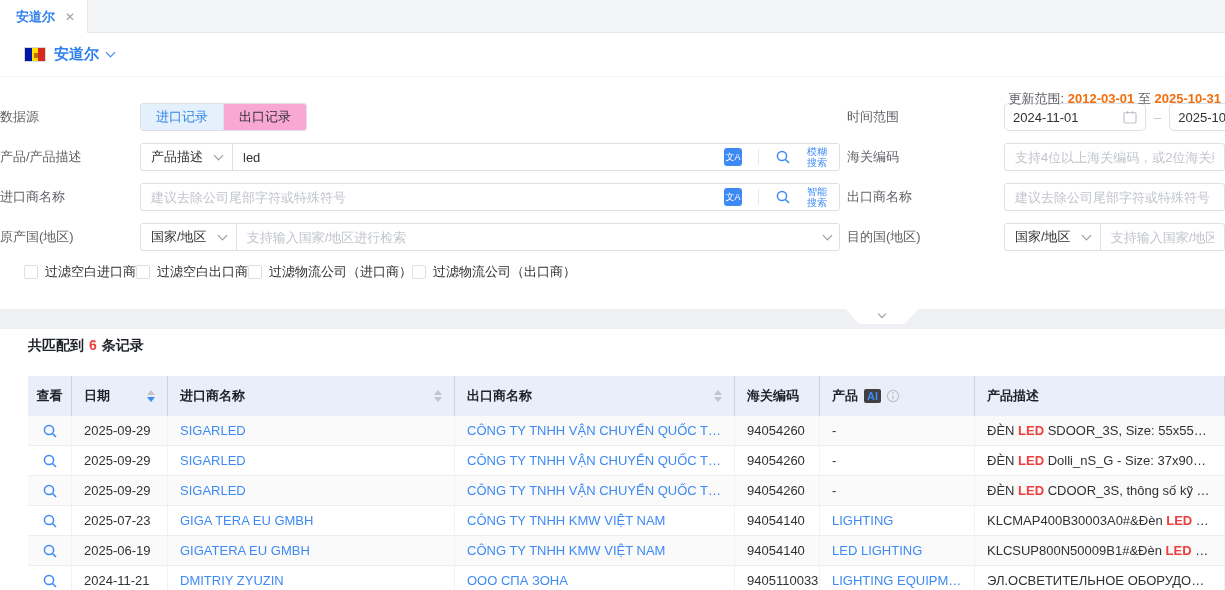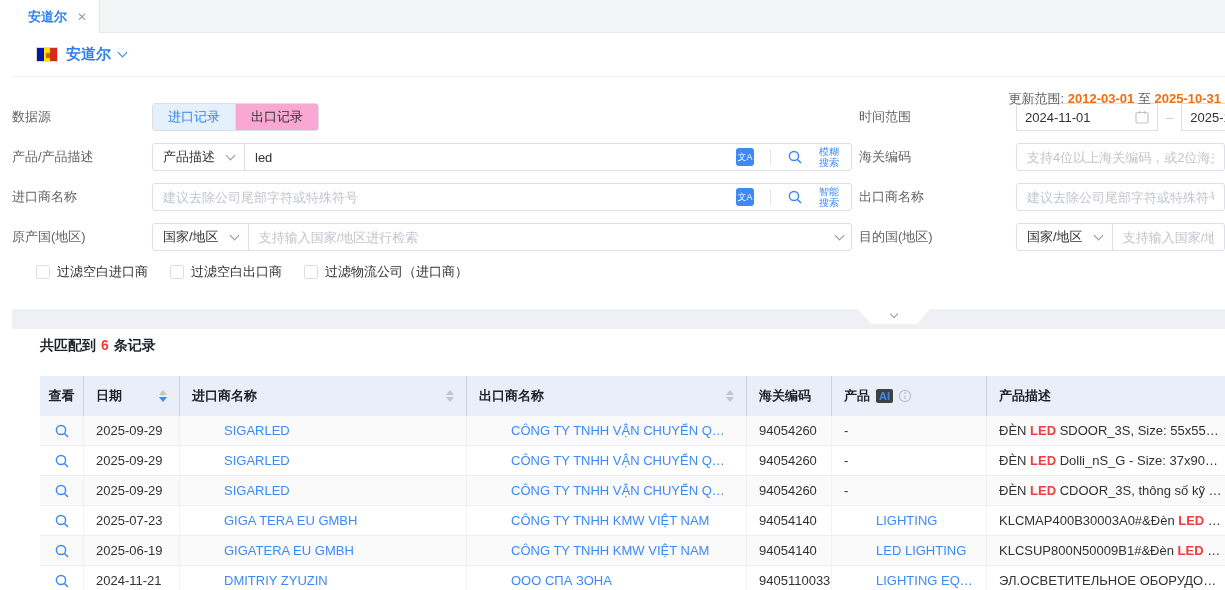--- a/index.html
+++ b/index.html
@@ -1,18 +1,18 @@
 <!DOCTYPE html>
 <html><head>
 <meta charset="utf-8">
 <style>
   * { margin:0; padding:0; box-sizing:border-box; }
   html,body { width:1225px; height:590px; }
   body { font-family:"Liberation Sans","DejaVu Sans",sans-serif; background:#fff; color:#303133; }
-  .app { position:relative; width:1225px; height:590px; overflow:hidden; background:#fff;padding-left:12px; }
+  .app { position:relative; width:1225px; height:590px; overflow:hidden; background:#fff; }
 
   
   .tabbar { height:33px; background:#f4f5f7; border-bottom:1px solid #e6e8eb; display:flex; }
   .tab { position:relative; height:33px; padding:0 12px 0 16px; background:#fff; border-right:1px solid #e6e8eb;
          display:flex; align-items:center; gap:10px; z-index:2; }
   .tab-label { color:#2d7ff0; font-size:13px; font-weight:bold; }
   .tab-close { color:#9aa0a8; font-size:12px; cursor:pointer; }
 
   
   .page-header { height:44px; display:flex; align-items:center; padding-left:24px; gap:8px; border-bottom:1px solid #f2f3f5; }
@@ -44,27 +44,27 @@
                 display:flex; align-items:center; justify-content:center; cursor:pointer; }
   .mag { width:16px; height:16px; cursor:pointer; flex:none; }
   .fuzzy { width:24px; font-size:10px; line-height:1.15; color:#3d8af5; cursor:pointer; }
 
   .toggle { display:flex; height:28px; border:1px solid #dcdfe6; border-radius:3px; overflow:hidden; width:fit-content; }
   .tg-btn { padding:0 15px; font-size:13px; display:flex; align-items:center; color:#303133; cursor:pointer; background:#f9a8d4; }
   .tg-btn + .tg-btn { border-left:1px solid #dcdfe6; }
   .tg-btn.active { background:#e4f1fd; color:#3584e4;text-align:center; }
 
   .dates { display:flex; align-items:center; gap:8px; white-space:nowrap; }
-  .date-box { display:flex; align-items:center; width:142px; height:28px; border:1px solid #dcdfe6; border-radius:0;
+  .date-box { display:flex; align-items:center; width:142px; height:28px; border:1px solid #dcdfe6; border-radius:5px;
               padding:0 8px; font-size:13px; color:#303133; flex:none; }
   .date-box span { flex:1; }
   .dash { color:#c0c4cc; font-size:13px; }
   .cal { width:14px; height:14px; }
 
-  .cb-row { grid-column:1 / -1; display:flex; gap:22px; padding-left:24px; align-items:center; }
+  .cb-row { grid-column:1 / -1; display:flex; padding-left:24px; align-items:center; }
   .cb { display:flex; align-items:center; gap:7px; font-size:13px; color:#303133; white-space:nowrap; cursor:pointer; }
   .cb i { width:14px; height:14px; border:1px solid #dcdfe6; border-radius:2px; background:#fff; flex:none; }
 
   .form-pad { height:28px; }
   .collapse-band { position:relative; height:20px; background:#eef0f4; }
   .collapse-tab { position:absolute; left:846px; top:0; width:72px; height:15px; background:#fff;
                   clip-path:polygon(0 0,100% 0,82% 100%,18% 100%); display:flex; align-items:flex-start;
                   justify-content:center; cursor:pointer; }
   .collapse-tab .chev { width:6px; height:6px; border-width:1.5px; margin-top:2px; }
 
@@ -87,21 +87,21 @@
   .c-exp  { width:280px; }
   .c-hs   { width:85px; }
   .c-prod { width:155px; }
   .c-desc { flex:1; border-right:1px solid #ccd3e0; }
   .td.c-desc { border-right:1px solid #f0f2f6; }
   .sort { display:flex; flex-direction:column; gap:2px; margin-left:auto; padding-left:8px; }
   .sort i { width:0; height:0; border-left:4px solid transparent; border-right:4px solid transparent; display:block; }
   .sort .up { border-bottom:5px solid #c0c4cc; }
   .sort .down { border-top:5px solid #c0c4cc; }
   .sort .down.on { border-top-color:#3d8af5; }
-  a.lnk { color:#3d8af5; text-decoration:none; overflow:hidden; text-overflow:ellipsis;margin-left:32px; }
+  a.lnk { color:#3d8af5; text-decoration:none; overflow:hidden; text-overflow:ellipsis; }
   .hl { color:#f03e3e; font-weight:bold; }
   .ai-badge { background:#404040; color:#3d8af5; font-size:11px; font-weight:bold; border-radius:2px;
               padding:1px 3px; margin-left:6px; }
   .info { width:14px; height:14px; margin-left:5px; }
   .desc-txt { overflow:hidden; text-overflow:ellipsis; }
 </style>
 </head>
 <body>
 
 <div class="app">
@@ -232,20 +232,24 @@
           <span>过滤空白进口商</span>
         </label>
         <label class="cb">
           <i></i>
           <span>过滤空白出口商</span>
         </label>
         <label class="cb">
           <i></i>
           <span>过滤物流公司（进口商）</span>
         </label>
+        <label class="cb">
+          <i></i>
+          <span>过滤物流公司（出口商）</span>
+        </label>
       </div>
     </div>
     <div class="form-pad"></div>
   </div>
 
   <div class="collapse-band">
     <div class="collapse-tab">
       <span class="chev gray"></span>
     </div>
   </div>

